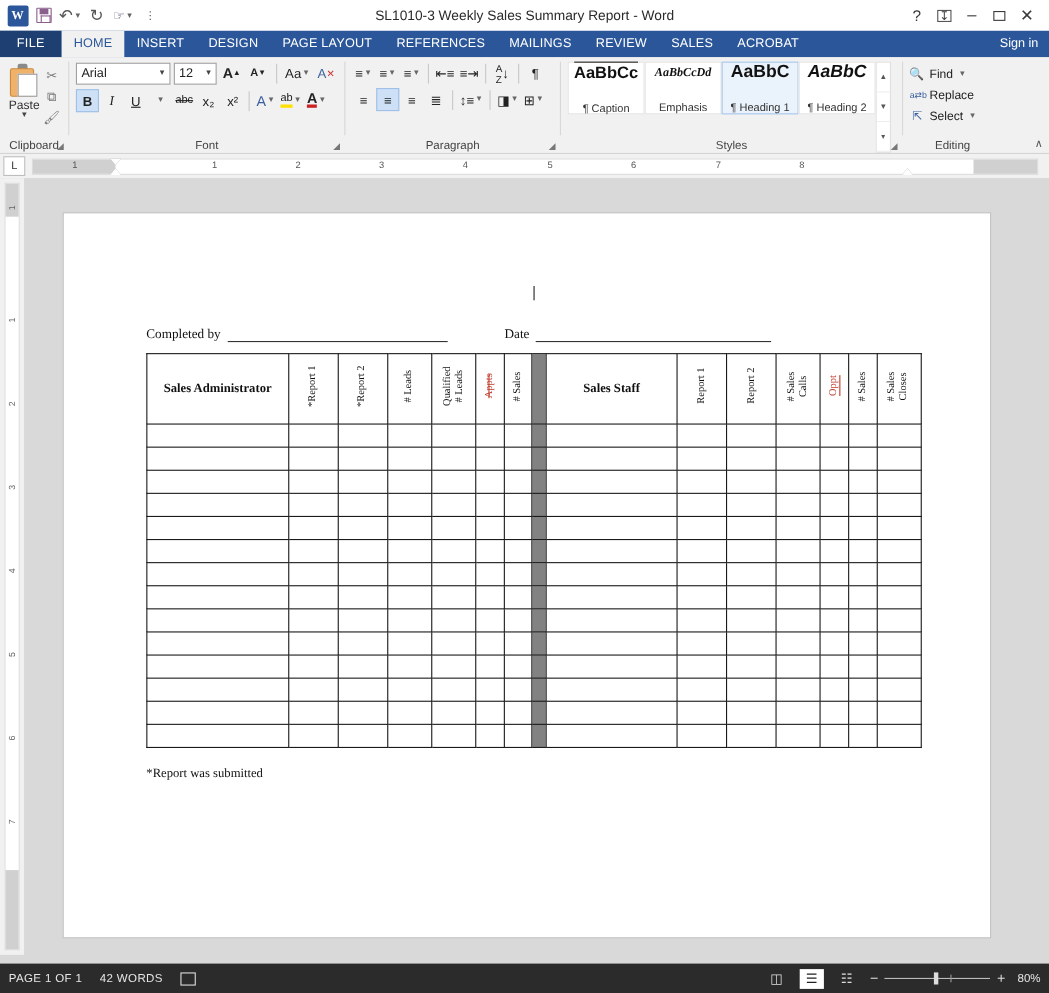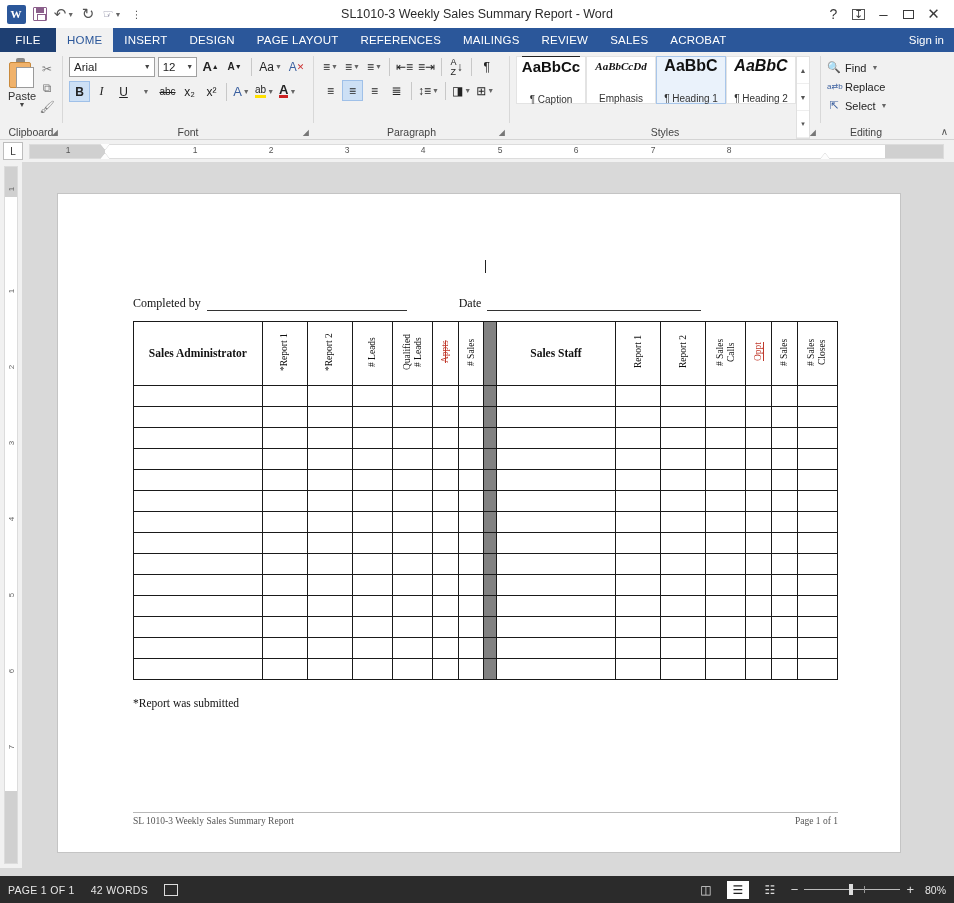--- a/index.html
+++ b/index.html
@@ -855,24 +855,20 @@
                 <td></td>
                 <td></td>
                 <td></td>
               </tr>
             </tbody>
         </table>
 
         <div class="footnote">*Report was submitted</div>
       </div>
 
-      <div class="docftr">
-        <span>SL 1010-3 Weekly Sales Summary Report</span>
-        <span>Page 1 of 1</span>
-      </div>
     </div>
   </div>
 
   <div class="statusbar">
     <span class="sb-item">PAGE 1 OF 1</span>
     <span class="sb-item">42 WORDS</span>
     <span class="sb-item sb-prooficon"></span>
     <div class="sb-right">
       <div class="view-btn">◫</div>
       <div class="view-btn active">☰</div>

